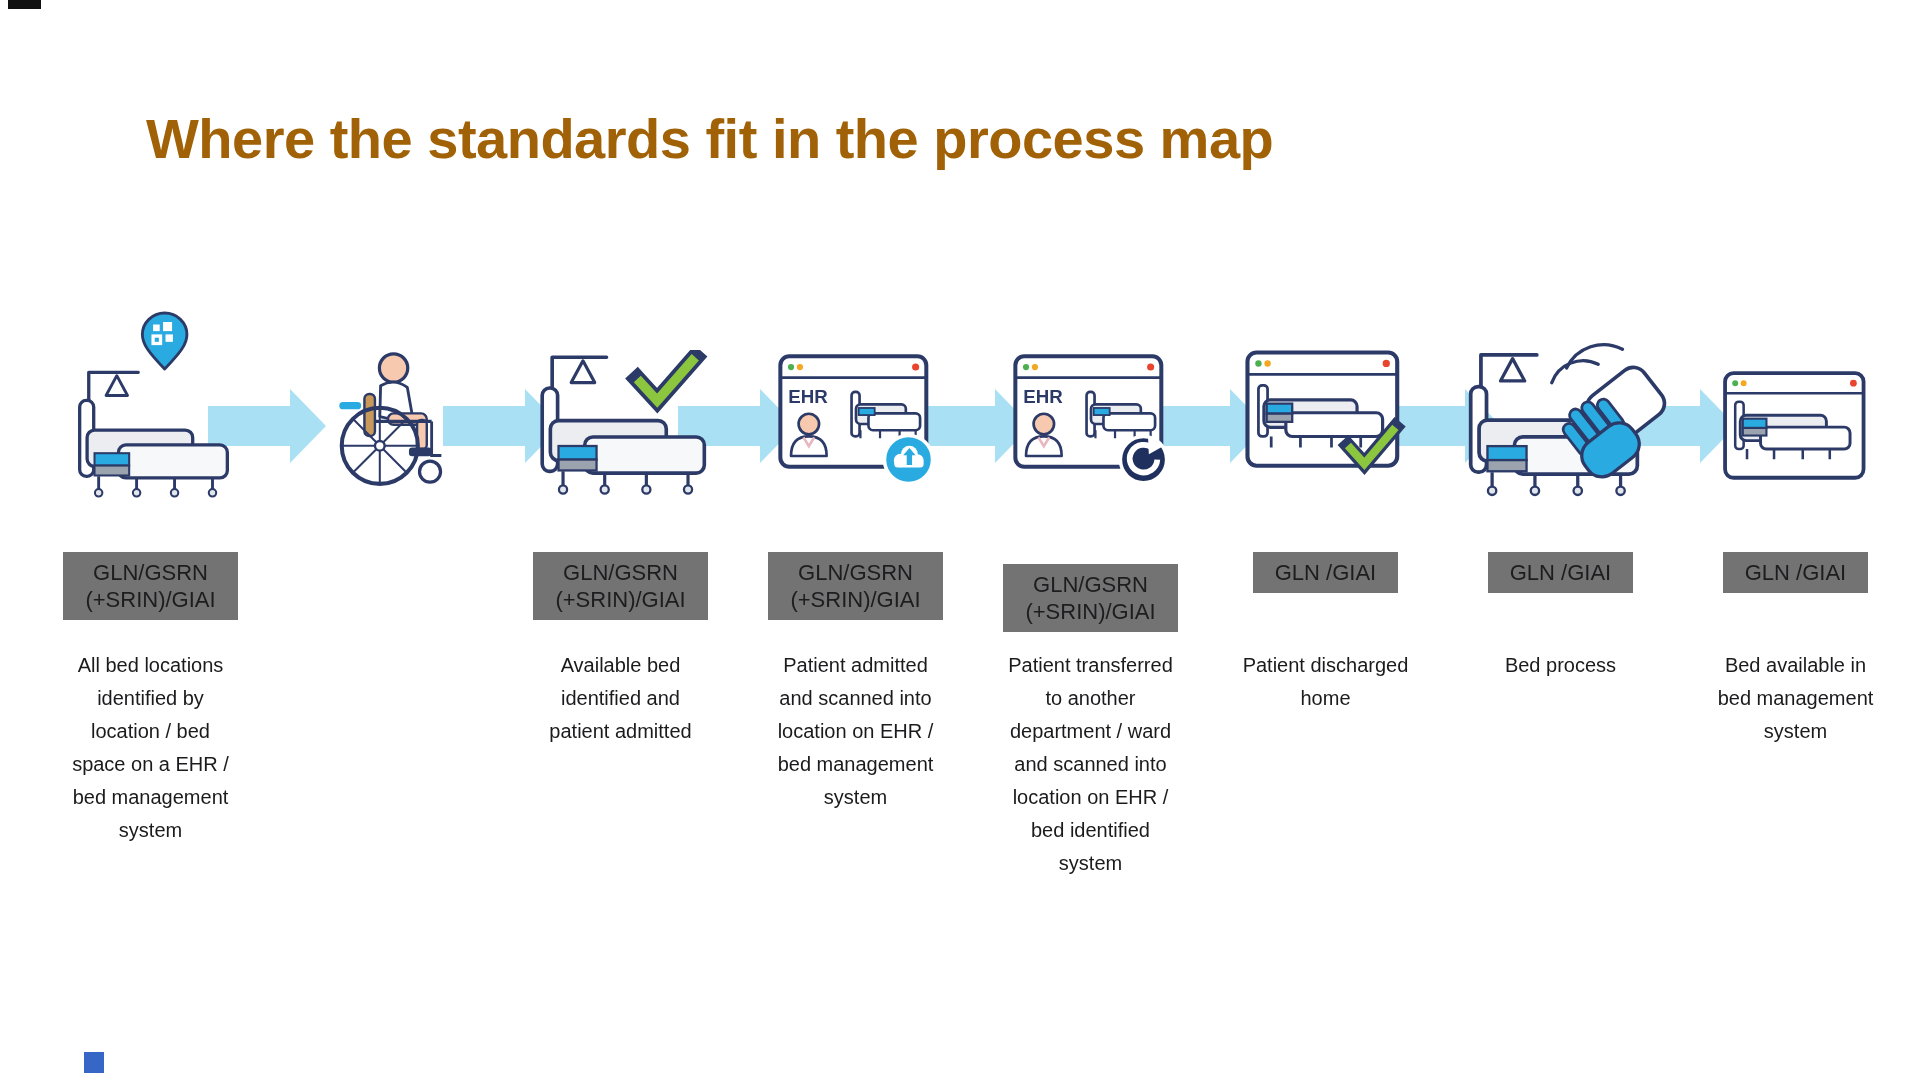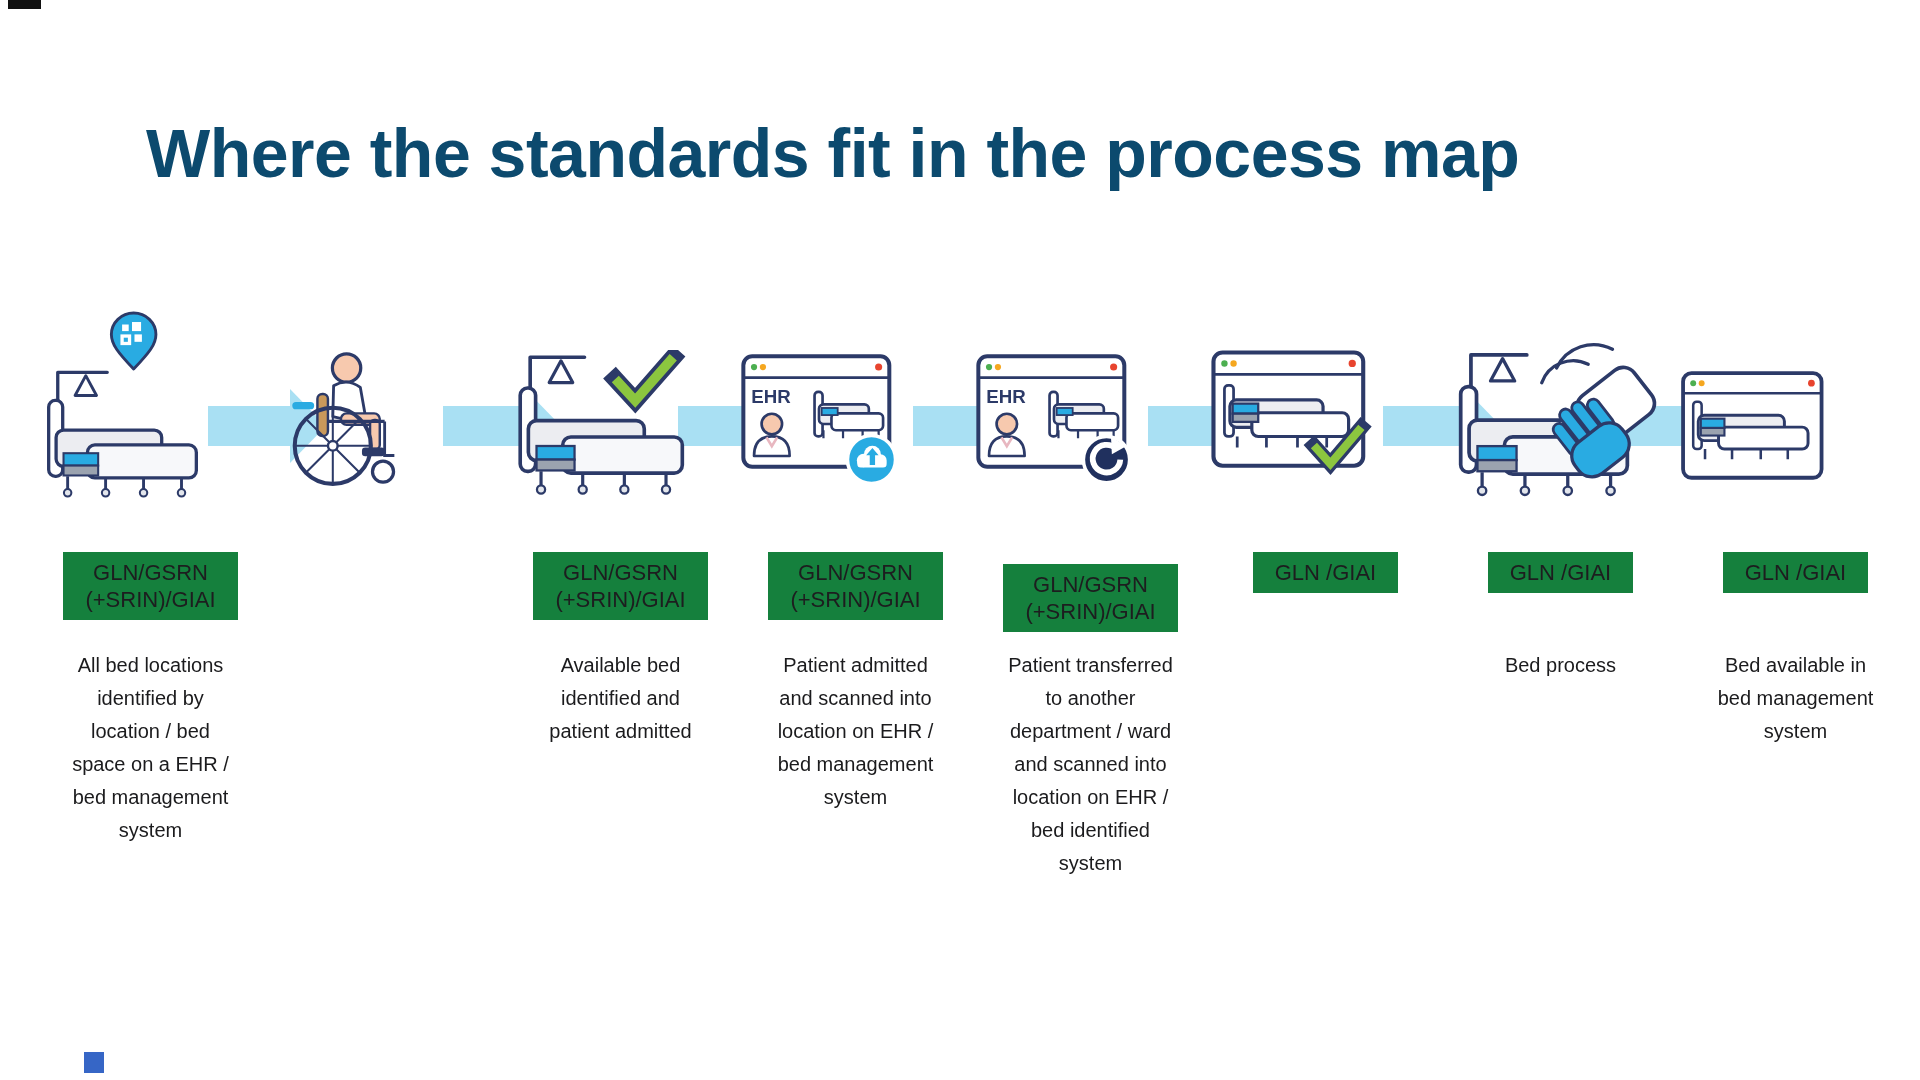--- a/index.html
+++ b/index.html
@@ -1,30 +1,30 @@
 <!DOCTYPE html>
 <html><head>
 <meta charset="utf-8">
 <style>
   html,body{margin:0;padding:0;}
   body{width:1920px;height:1080px;background:#ffffff;position:relative;overflow:hidden;
        font-family:"Liberation Sans",sans-serif;color:#1b1b1d;}
   .slide{position:absolute;inset:0;}
-  .title{position:absolute;left:146px;top:68px;font-size:68px;font-weight:600;color:#0c4a6e;letter-spacing:-0.5px;}
+  .title{position:absolute;left:146px;top:68px;font-size:56px;font-weight:600;color:#a16207;letter-spacing:-0.5px;}
   .corner-mark{position:absolute;left:8px;top:0;width:33px;height:9px;background:#111;}
   .bottom-square{position:absolute;left:84px;top:1052px;width:20px;height:21px;background:#3666C6;}
 
   .col{position:absolute;top:310px;width:235px;text-align:center;}
   .c0{left:33px}.c1{left:268px}.c2{left:503px}.c3{left:738px}
   .c4{left:973px}.c5{left:1208px}.c6{left:1443px}.c7{left:1678px}
-  .iconbox{height:196px;display:flex;align-items:flex-end;justify-content:flex-start;position:relative;z-index:2;}
+  .iconbox{height:196px;display:flex;align-items:flex-end;justify-content:center;position:relative;z-index:2;}
   .mb10{margin-bottom:10px}.mb20{margin-bottom:20px}
   .badgewrap{height:97px;margin-top:46px;}
   .c4 .badgewrap{padding-top:12px;height:85px;}
-  .badge{display:inline-block;background:#15803d;padding:7px 22px;font-size:22px;line-height:27px;
+  .badge{display:inline-block;background:#737373;padding:7px 22px;font-size:22px;line-height:27px;
          color:#1d1d1f;white-space:pre-line;}
   .desc{font-size:20px;line-height:33px;color:#1b1b1d;white-space:pre-line;}
 
   .arrow{position:absolute;top:389px;height:74px;width:118px;z-index:1;}
   .a0{left:208px}.a1{left:443px}.a2{left:678px}.a3{left:913px}.a4{left:1148px}.a5{left:1383px}.a6{left:1618px}
   .arrow .abody{position:absolute;left:0;top:17px;height:40px;right:33px;background:#A9E0F3;}
   .arrow .ahead{position:absolute;right:0;top:0;width:0;height:0;
                 border-top:37px solid transparent;border-bottom:37px solid transparent;border-left:36px solid #A9E0F3;}
 </style>
 </head>
@@ -244,20 +244,22 @@
           <rect x="9" y="35" width="28" height="9" fill="#9BA3AF" stroke="#2C3A68" stroke-width="2.5"></rect>
           <path d="M14 60 V72 M46 60 V72 M80 60 V72 M112 60 V72" stroke="#2C3A68" stroke-width="3"></path>
         </g>
         <g transform="translate(112,84)">
           <path d="M4 24 L22 44 L56 4" stroke="#2C3A68" stroke-width="16" fill="none" stroke-linecap="square"></path>
           <path d="M4 24 L22 44 L56 4" stroke="#8CC63F" stroke-width="9" fill="none"></path>
         </g>
       </svg>
     </div>
     <div class="badgewrap"><span class="badge">GLN /GIAI</span></div>
+    <div class="desc">Patient discharged
+home</div>
   </div>
 
   <div class="col c6">
     <div class="iconbox">
       <svg viewBox="0 0 232 178" width="216">
         <g>
           <path d="M30 16 V64 M30 16 H90" stroke="#2C3A68" stroke-width="4" stroke-linecap="round" fill="none"></path>
           <path d="M64 20 L77 44 H51 Z" fill="#fff" stroke="#2C3A68" stroke-width="3.5" stroke-linejoin="round"></path>
           <rect x="19" y="50" width="17" height="92" rx="8" fill="#fff" stroke="#2C3A68" stroke-width="4"></rect>
           <rect x="28" y="86" width="128" height="44" rx="9" fill="#ECEDF1" stroke="#2C3A68" stroke-width="4"></rect>

